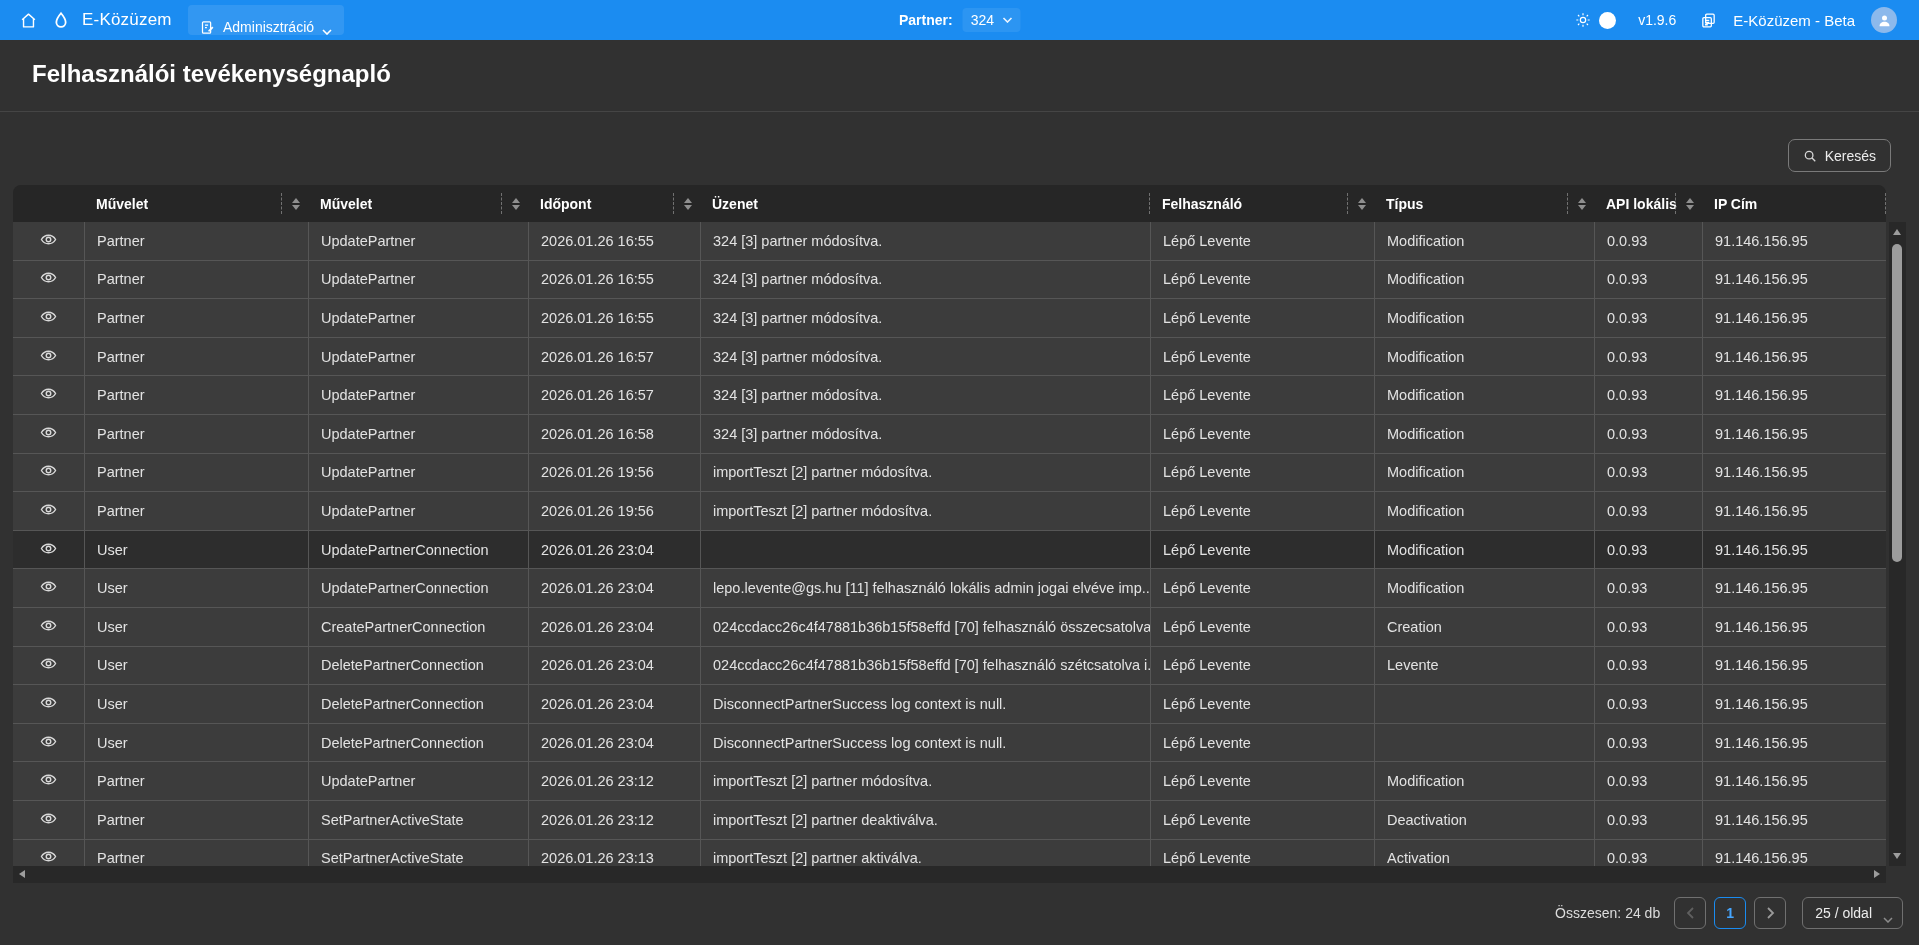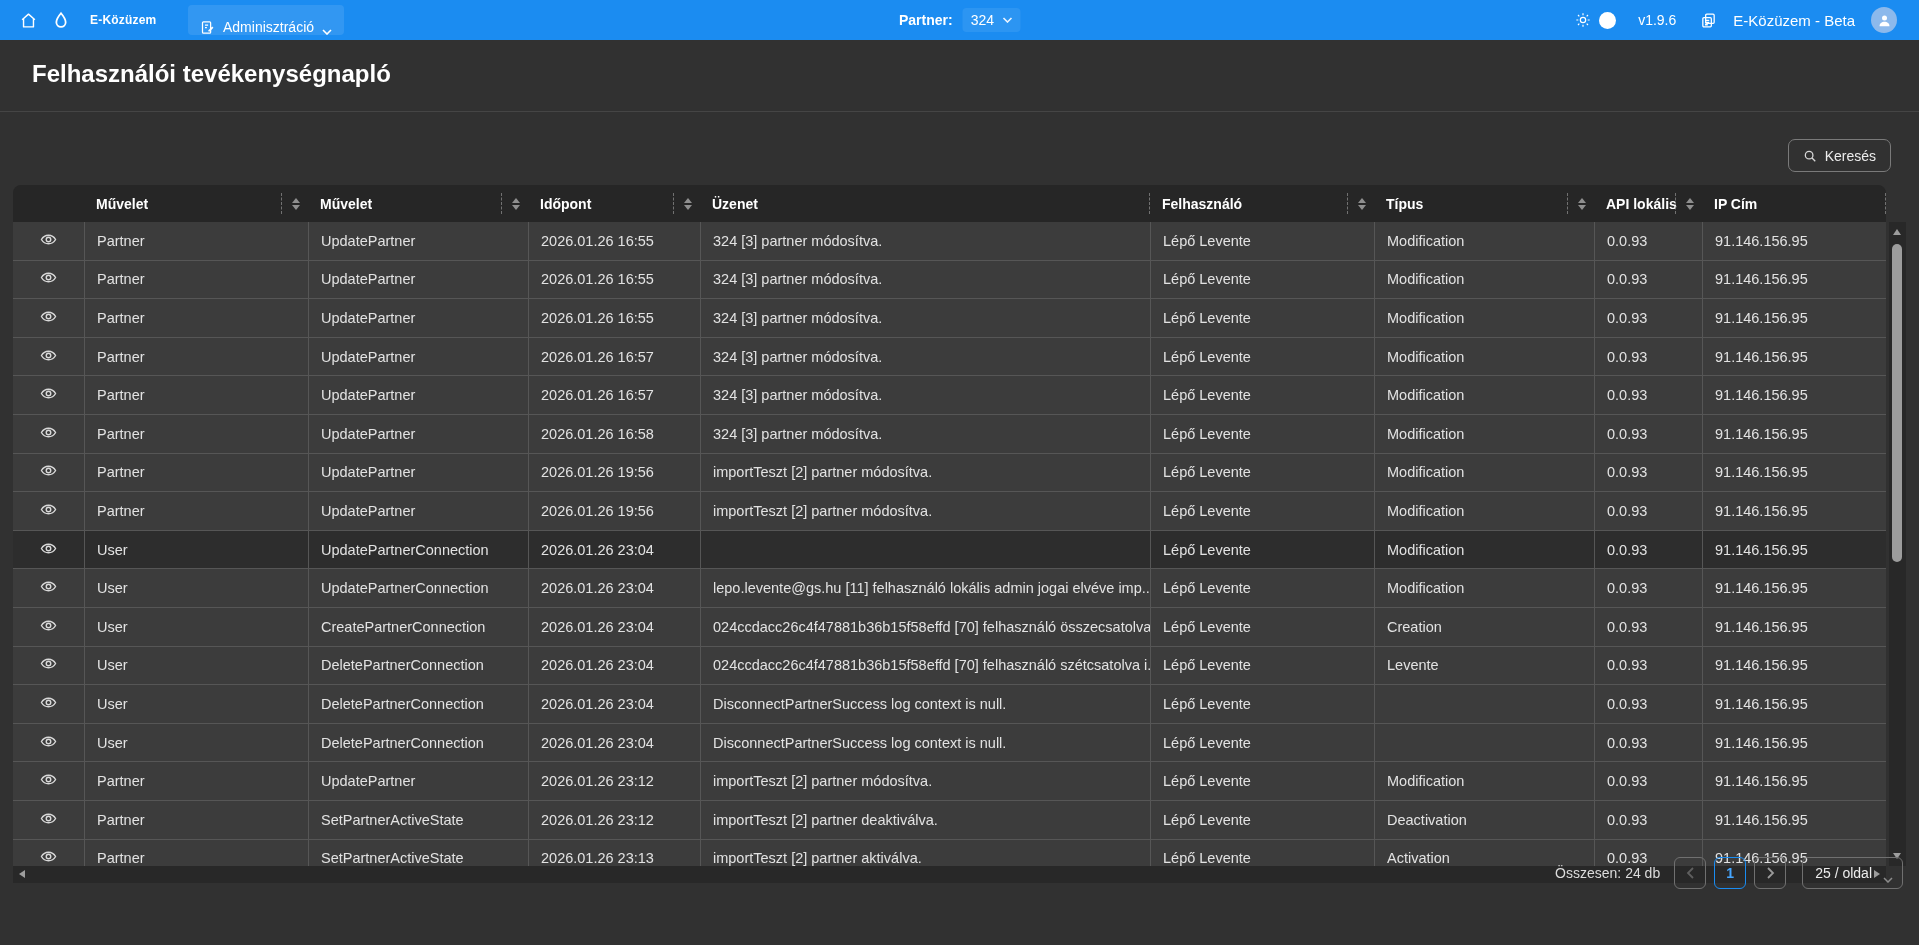--- a/index.html
+++ b/index.html
@@ -5,21 +5,21 @@
   * { margin:0; padding:0; box-sizing:border-box; }
   html,body { width:1919px; height:945px; overflow:hidden; }
   body { background:#313131; font-family:"Liberation Sans", sans-serif; color:#e2e2e2; position:relative; }
 
   
   .navbar { position:absolute; left:0; top:0; width:1919px; height:40px;
             background:var(--navbar,#1b8cf1); display:flex; align-items:center; color:#fff; }
   .nav-icon { display:inline-flex; align-items:center; justify-content:center; }
   .home-btn { position:absolute; left:20px; }
   .drop-ico { position:absolute; left:52px; }
-  .brand { position:absolute; left:90px; font-size:12px; font-weight:700; letter-spacing:.2px; }
+  .brand { position:absolute; left:82px; font-size:17px; font-weight:400; letter-spacing:.2px; }
   .admin-pill { position:absolute; left:188px; height:30px; top:5px; display:flex; align-items:flex-end;
                 gap:8px; padding:0 12px; border-radius:4px; background:rgba(255,255,255,.10);
                 font-size:14px; cursor:pointer; }
   .partner-group { position:absolute; left:50%; transform:translateX(-50%); display:flex;
                    align-items:center; gap:10px; font-size:14px; }
   .partner-label { font-weight:700; }
   .partner-select { display:flex; align-items:center; gap:8px; padding:4px 8px; border-radius:4px;
                     background:rgba(255,255,255,.08); cursor:pointer; }
   .nav-right { position:absolute; right:22px; display:flex; align-items:center; }
   .theme-knob { width:17px; height:17px; border-radius:50%; background:#fff; margin-left:8px; cursor:pointer; }
@@ -65,21 +65,21 @@
   .vscroll { position:absolute; left:1889px; top:222px; width:17px; height:644px; background:#282828; }
   .vthumb { position:absolute; left:3px; top:22px; width:10px; height:318px; background:#9d9d9d; border-radius:6px; }
   .arr { position:absolute; width:0; height:0; }
   .arr.up { left:4px; top:7px; border-left:4.5px solid transparent; border-right:4.5px solid transparent; border-bottom:6px solid #9d9d9d; }
   .arr.down { left:4px; bottom:7px; border-left:4.5px solid transparent; border-right:4.5px solid transparent; border-top:6px solid #9d9d9d; }
   .hscroll { position:absolute; left:13px; top:866px; width:1873px; height:17px; background:#282828; }
   .arr.left { top:4px; left:6px; border-top:4.5px solid transparent; border-bottom:4.5px solid transparent; border-right:6px solid #9d9d9d; }
   .arr.right { top:4px; right:6px; border-top:4.5px solid transparent; border-bottom:4.5px solid transparent; border-left:6px solid #9d9d9d; }
 
   
-  .pagination { position:absolute; top:857px; right:16px; display:flex; align-items:center; gap:8px; font-size:14px; }
+  .pagination { position:absolute; top:897px; right:16px; display:flex; align-items:center; gap:8px; font-size:14px; }
   .total { color:#dcdcdc; margin-right:6px; }
   .pg-btn { width:32px; height:32px; border:1px solid #707070; border-radius:6px; background:transparent;
             display:flex; align-items:center; justify-content:center; cursor:pointer; color:#9a9a9a; }
   .pg-btn.disabled { color:#5f5f5f; }
   .pg-btn.active { border-color:var(--accent,#1a8cf1); color:#46a6ff; font-weight:700; font-size:14px; }
   .size-select { height:32px; margin-left:8px; padding:0 30px 0 12px; border:1px solid #707070; border-radius:6px;
                  display:flex; align-items:center; color:#ececec; position:relative; cursor:pointer; }
   .size-select .chev { position:absolute; right:9px; top:12px; }
 </style>
 </head>

